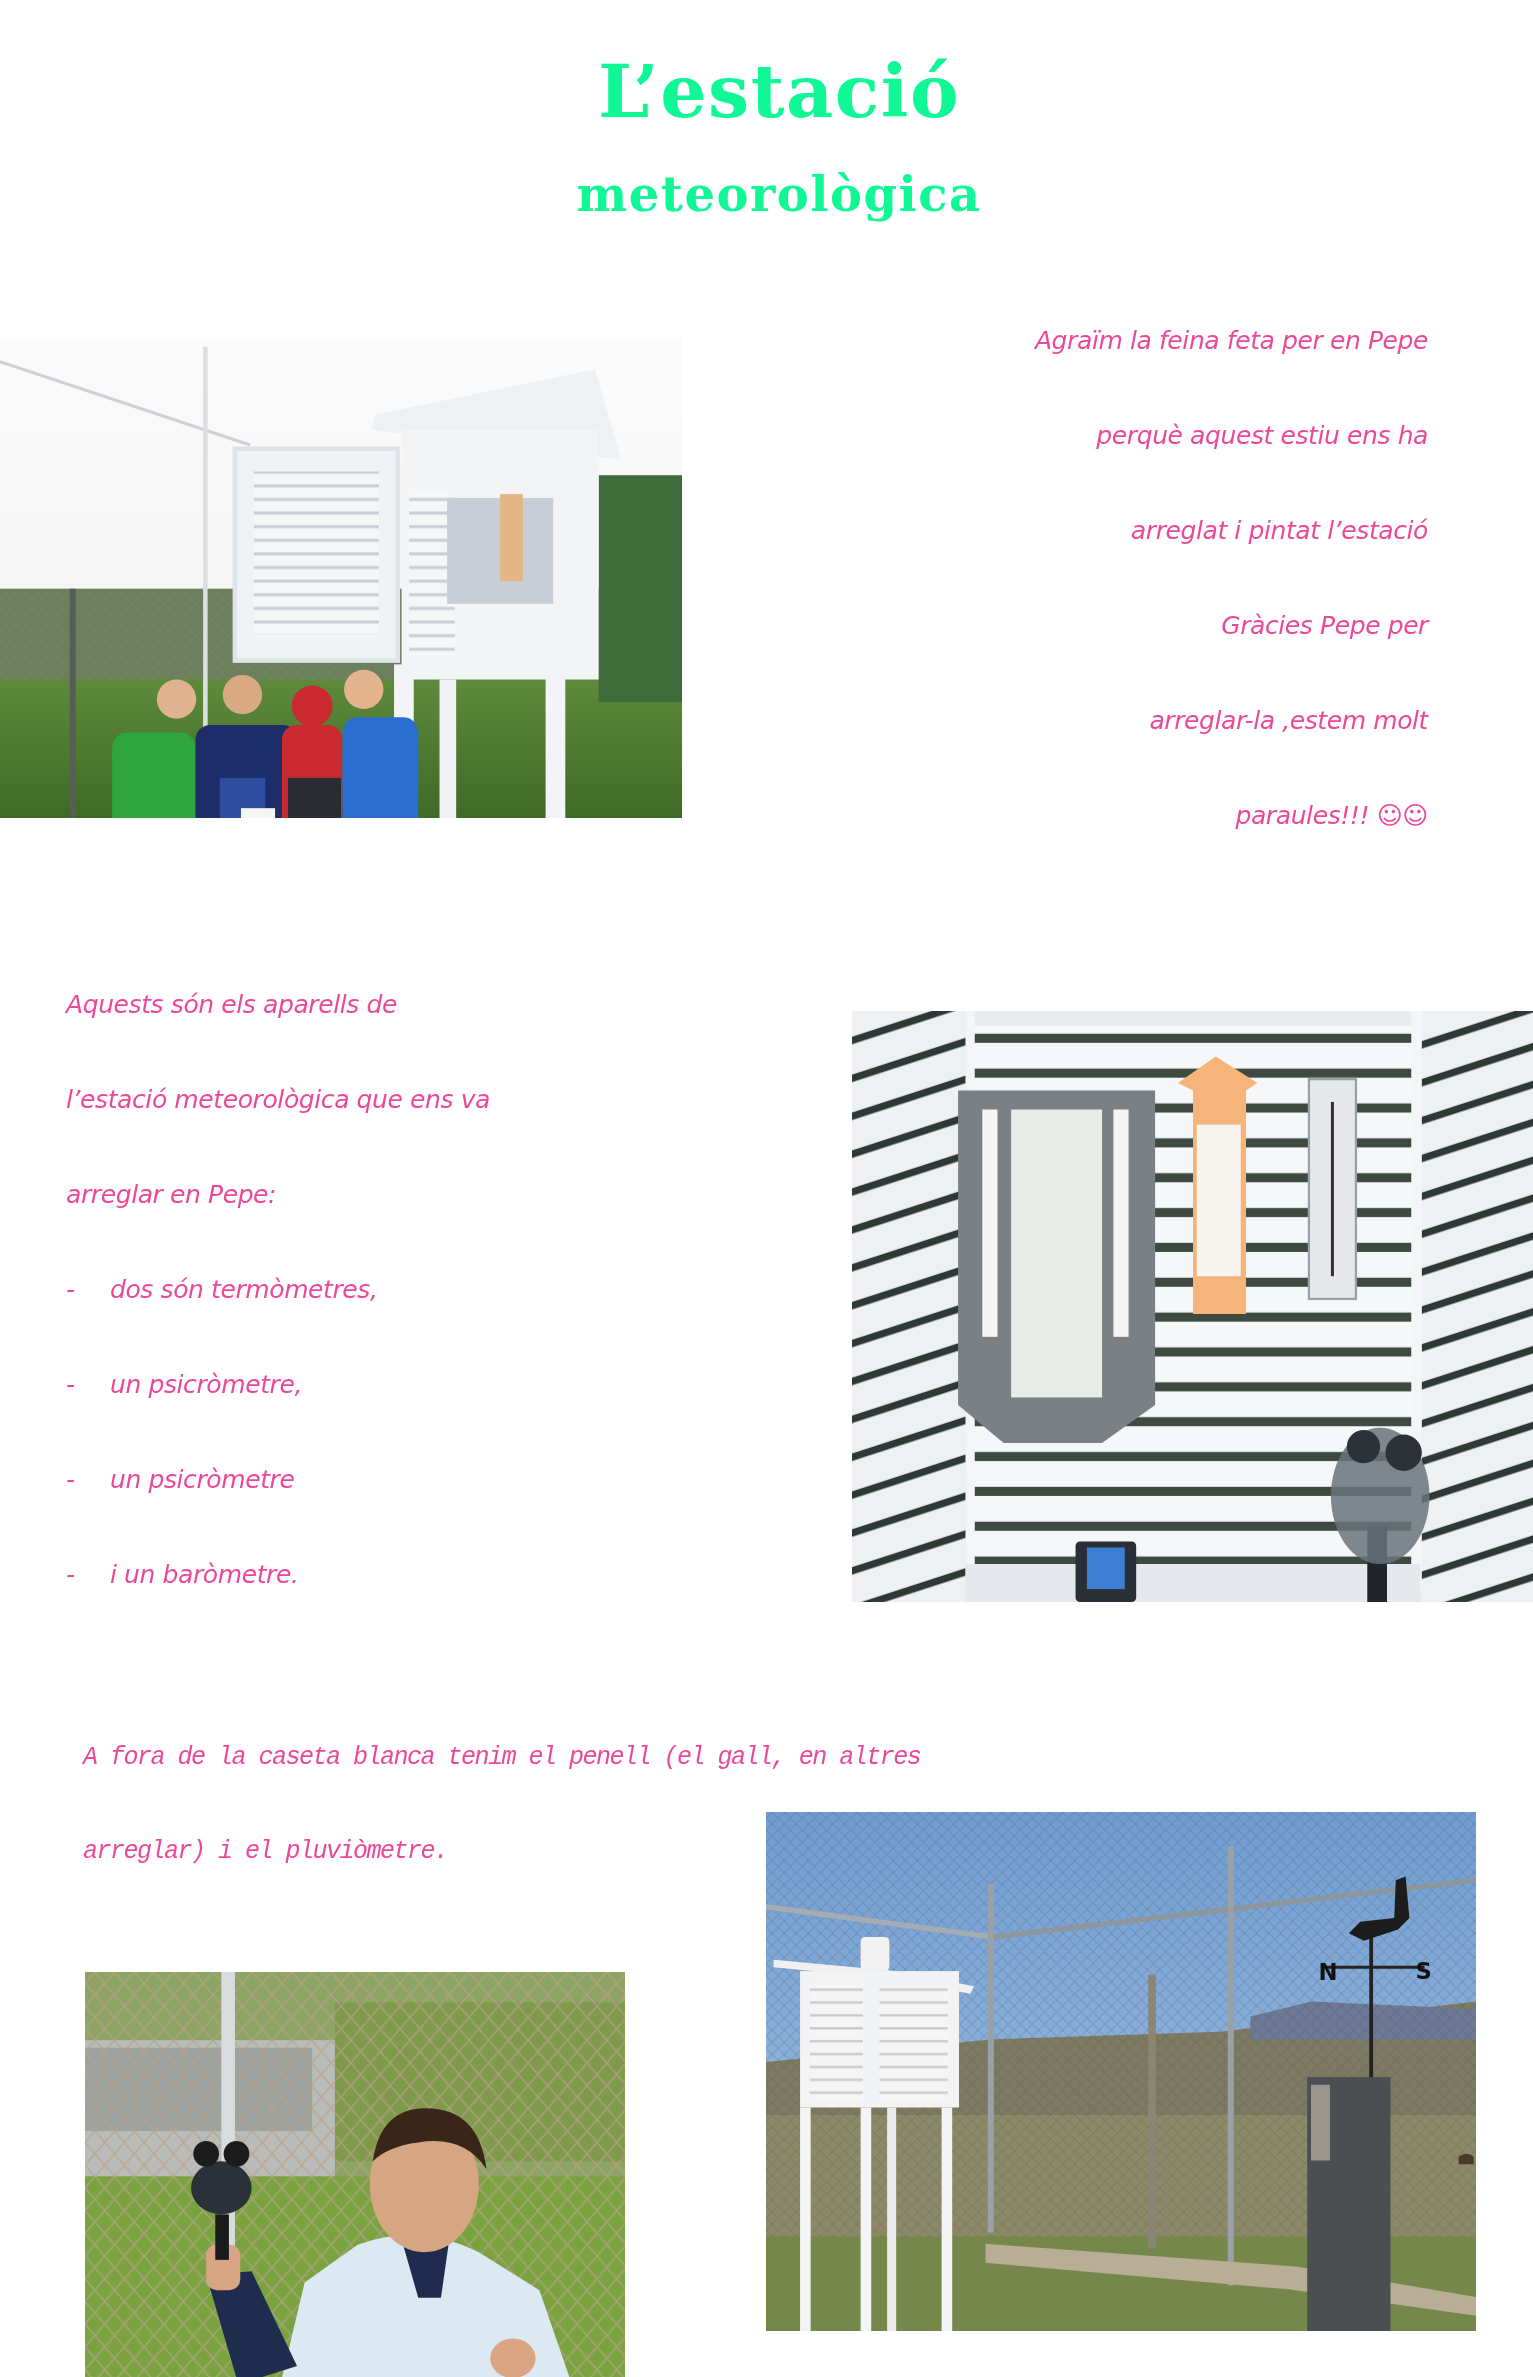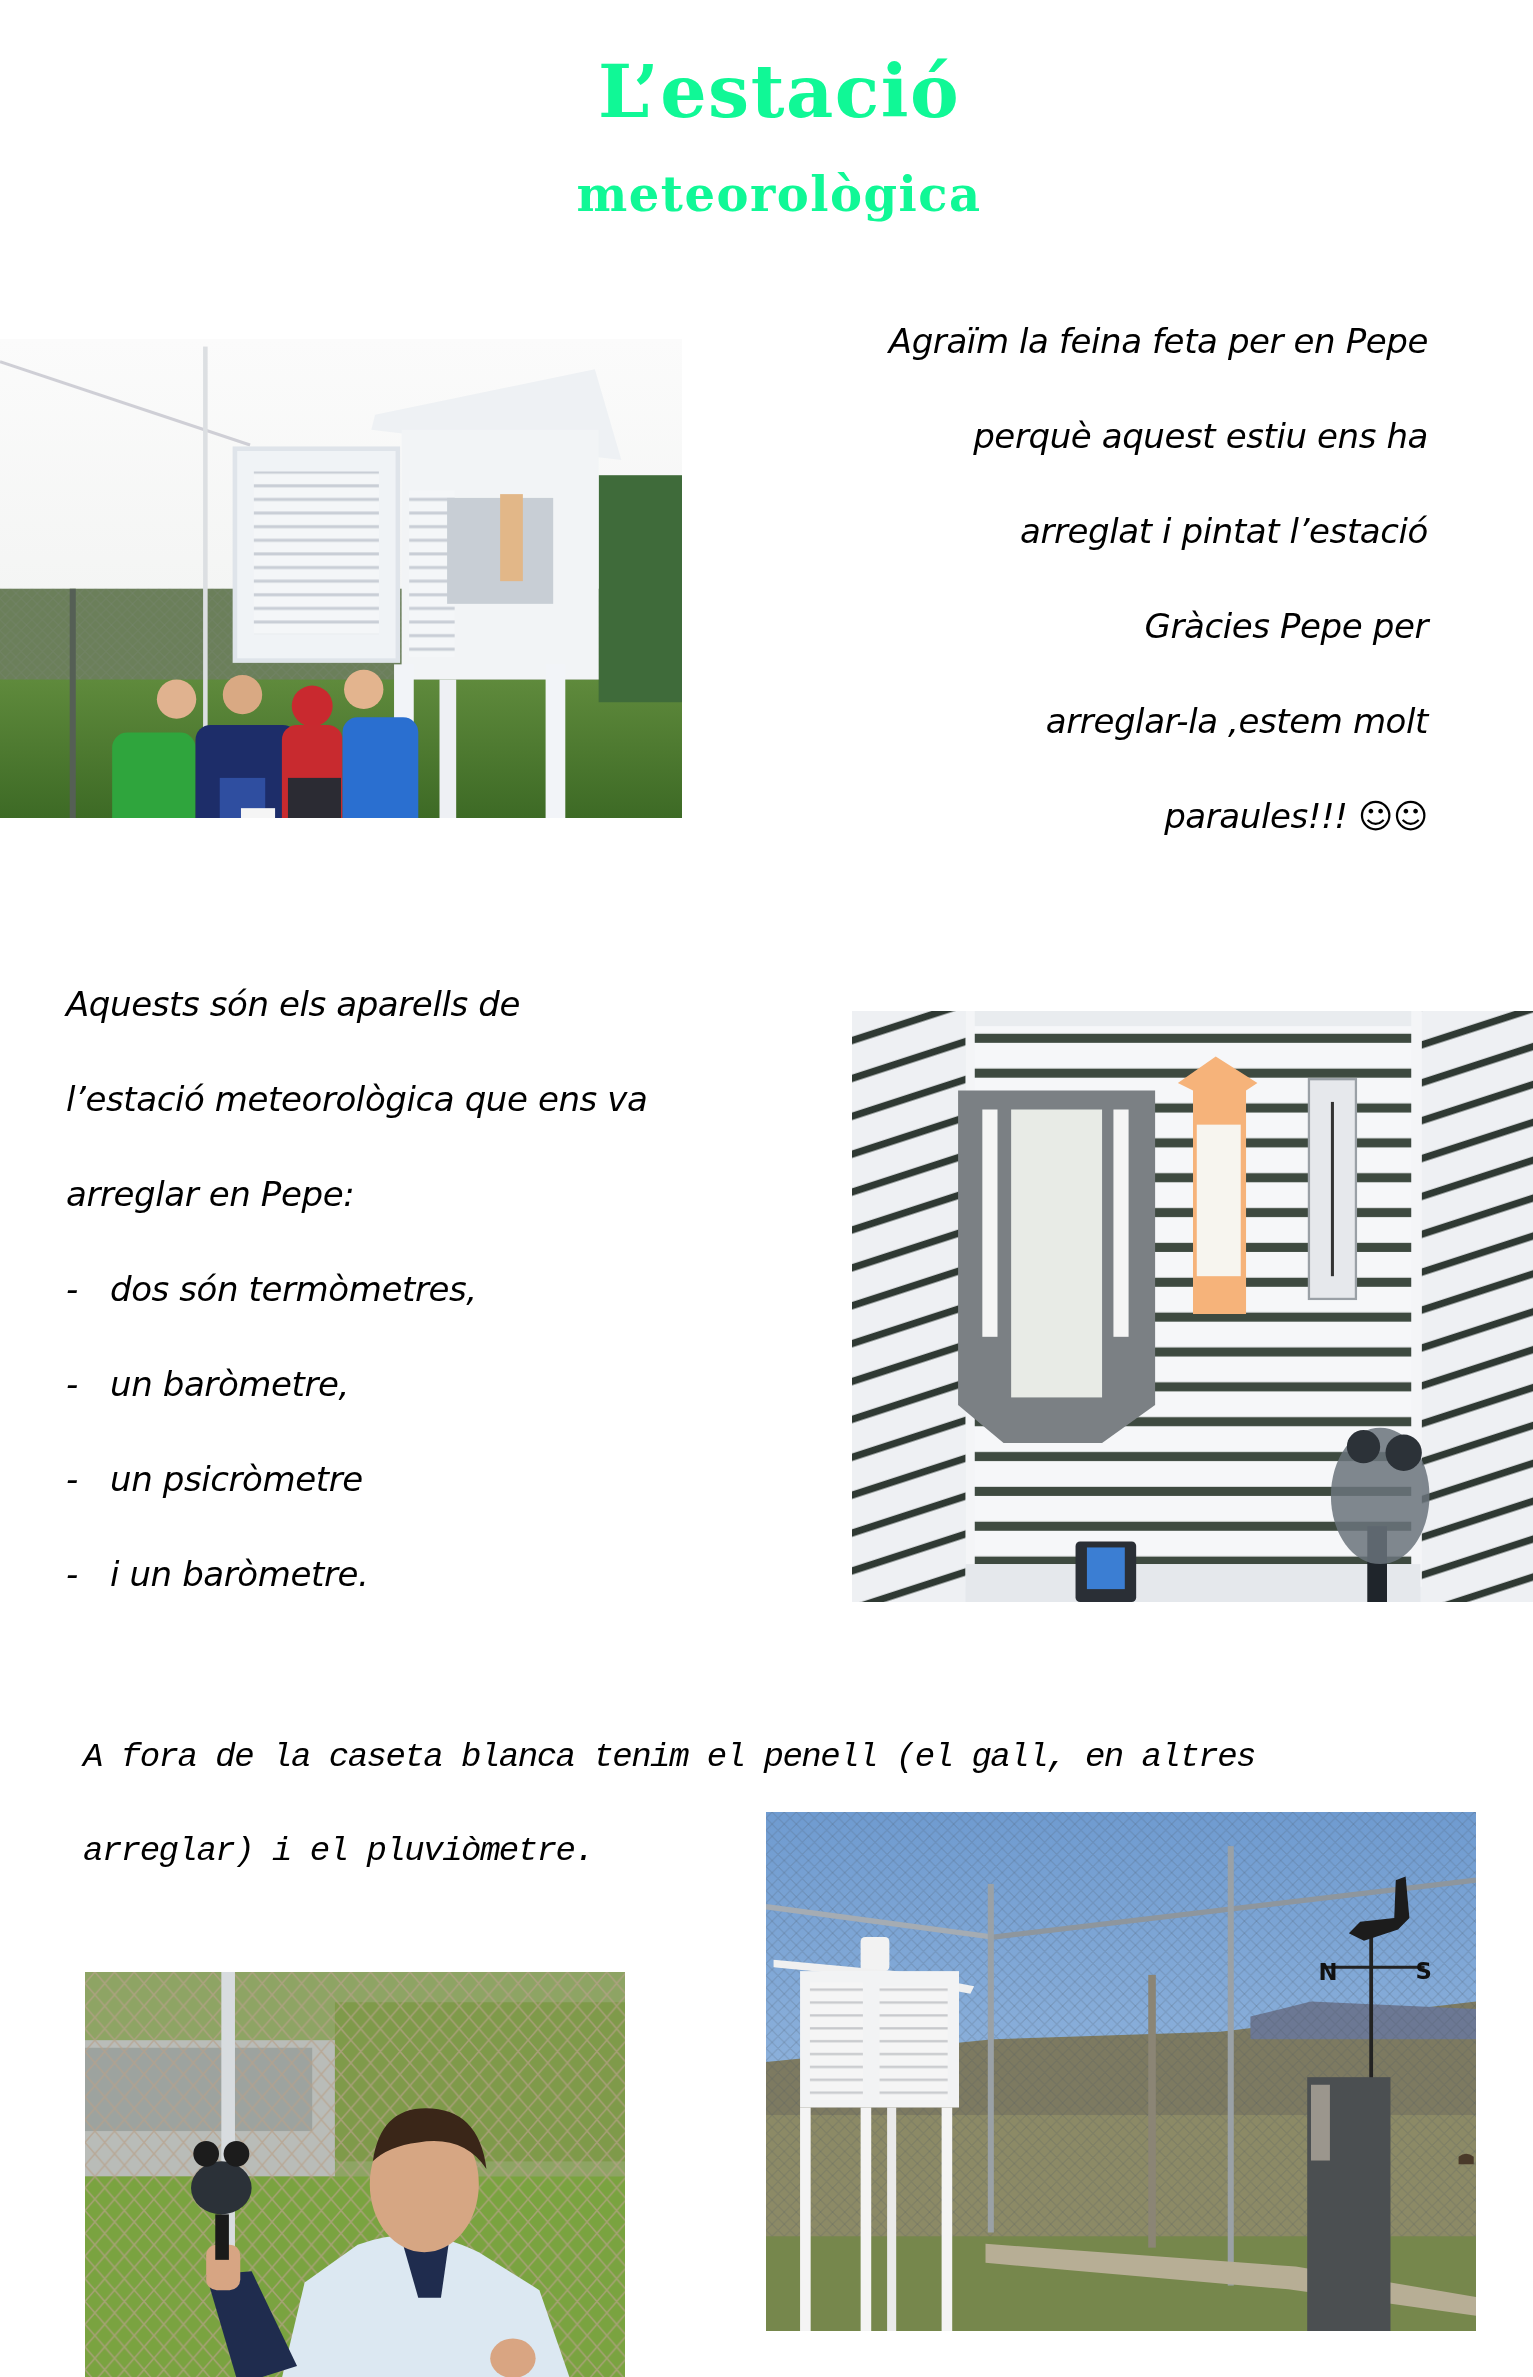--- a/index.html
+++ b/index.html
@@ -6,22 +6,22 @@
   body { width:1534px; height:2377px; position:relative; overflow:hidden;
          font-family:"DejaVu Serif", serif; color:#000; }
 
   .title { position:absolute; left:0; width:1534px; text-align:center;
            font-family:"DejaVu Serif", serif; font-weight:bold;
            color:#10F896; letter-spacing:1.5px; margin:12px; }
   .title.l1 { top:38px; font-size:73px; line-height:83px; }
   .title.l2 { top:141px; font-size:48px; line-height:83px; }
 
   .hand { font-family:"DejaVu Sans", sans-serif; font-style:oblique;
-          font-size:34px; font-weight:normal; letter-spacing:-0.4px;
-          color:#000000; }
+          font-size:25px; font-weight:normal; letter-spacing:-0.4px;
+          color:#ec4899; }
 
   .para-right { position:absolute; left:727px; width:701px; top:307px; text-align:right; }
   .para-right .line { height:95px; line-height:68px; white-space:nowrap; }
 
   .para-left { position:absolute; left:66px; width:727px; top:977px; text-align:left; }
   .para-left .line { height:95px; line-height:55px; white-space:nowrap; }
   .para-left .bullet { display:inline-block; width:44px; }
 
   .para-bottom { position:absolute; left:83px; width:1288px; top:1727px; text-align:left;font-family:Liberation Mono, monospace; }
   .para-bottom .line { height:94px; line-height:61px; white-space:nowrap; letter-spacing:-1.5px; }
@@ -103,21 +103,21 @@
 </div>
 
 <div class="para-left hand">
   <div class="line">Aquests són els aparells de</div>
   <div class="line">l’estació meteorològica que ens va</div>
   <div class="line">arreglar en Pepe:</div>
   <div class="line">
     <span class="bullet">-</span><span>dos són termòmetres,</span>
   </div>
   <div class="line">
-    <span class="bullet">-</span><span>un baròmetre,</span>
+    <span class="bullet">-</span><span>un psicròmetre,</span>
   </div>
   <div class="line">
     <span class="bullet">-</span><span>un psicròmetre</span>
   </div>
   <div class="line">
     <span class="bullet">-</span><span>i un baròmetre.</span>
   </div>
 </div>
 
 <div class="photo" id="photo2">

